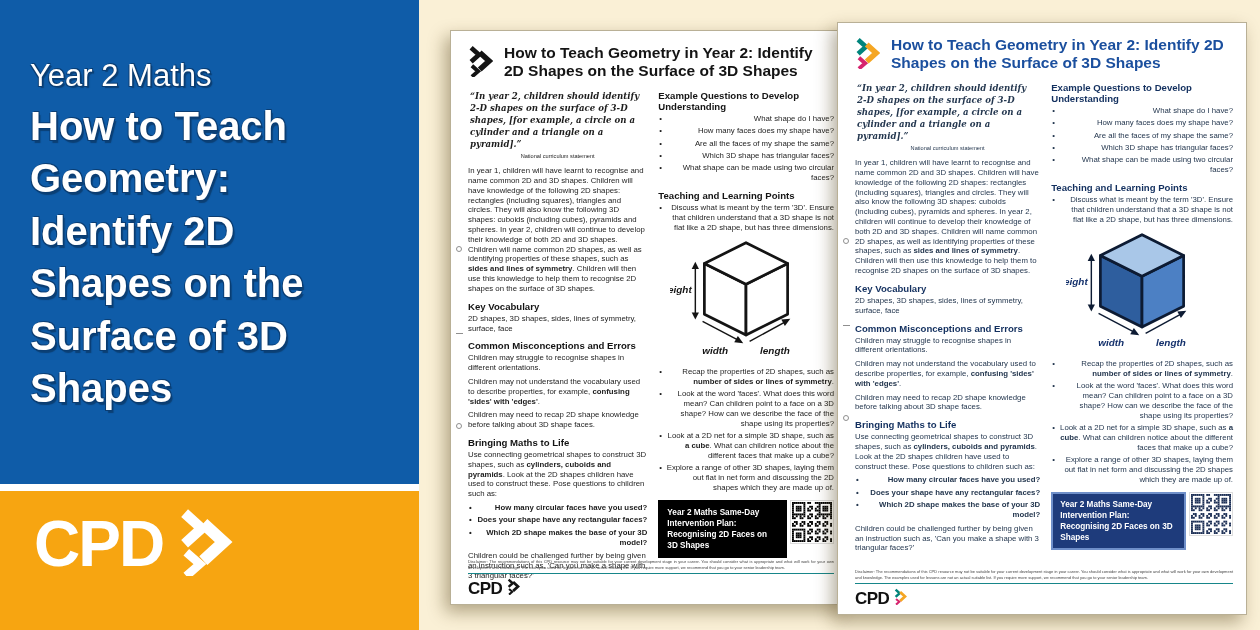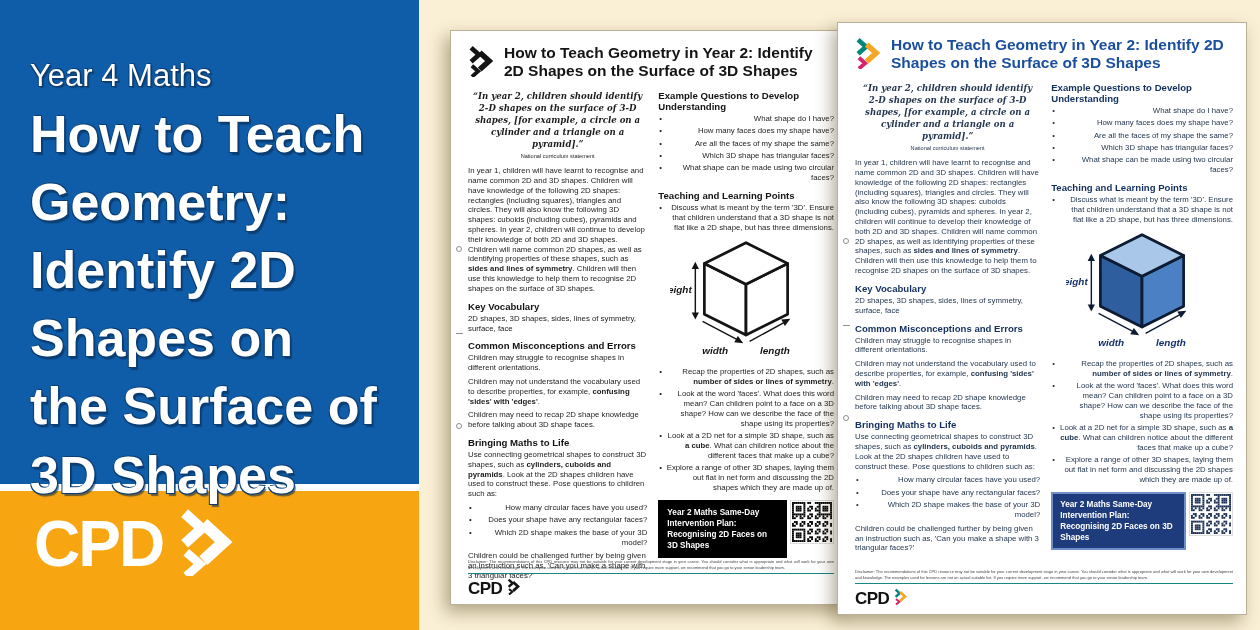--- a/index.html
+++ b/index.html
@@ -13,21 +13,21 @@
   .panel-blue{position:absolute;left:0;top:0;width:419px;height:484px;background:#0f5ca8;}
   .panel-gap{position:absolute;left:0;top:484px;width:419px;height:7px;background:#ffffff;}
   .panel-gold{position:absolute;left:0;top:491px;width:419px;height:139px;background:#f7a511;}
   .eyebrow{
     position:absolute;left:30px;top:58px;width:360px;
     color:#fff;font-size:31px;font-weight:400;
     text-shadow:1px 1px 0 #0b3d72,-1px 1px 0 #0b3d72,1px -1px 0 #0b3d72,2px 2px 1px rgba(8,45,84,.6);
   }
   .promo-title{
     position:absolute;left:30px;top:100px;width:352px;
-    color:#fff;font-size:52px;font-weight:700;line-height:1.31;
+    color:#fff;font-size:40px;font-weight:700;line-height:1.31;
     text-shadow:1px 1px 0 #0b3d72,-1px 1px 0 #0b3d72,1px -1px 0 #0b3d72,2px 3px 1px rgba(8,45,84,.6);
   }
   .gold-logo{position:absolute;left:34px;top:508px;display:flex;align-items:center;gap:14px;}
   .gold-logo .brand-word{color:#fff;font-size:64px;font-weight:700;letter-spacing:-2px;line-height:1;}
 
   
   .page{position:absolute;background:#fff;border:1px solid #b9b096;box-shadow:-5px 7px 16px rgba(70,52,12,.40);}
   #page1{left:450px;top:30px;width:396px;height:573px;z-index:1;}
   #page2{left:837px;top:22px;width:408px;height:591px;z-index:2;}
   .page-inner{position:absolute;inset:0;padding:12px 13px 8px 17px;overflow:hidden;}
@@ -35,33 +35,33 @@
   .doc-header{display:flex;gap:11px;align-items:center;}
   .doc-title{width:346px;font-size:15.5px;font-weight:700;line-height:1.18;color:var(--title);}
   .logo-mark{flex:0 0 auto;margin-top:2px;}
 
   .cols{display:flex;gap:11px;margin-top:9px;}
   .col-left{width:49%;}
   .col-right{flex:1;min-width:0;}
 
   .quote{
     font-family:"DejaVu Serif", serif;font-style:italic;font-weight:700;
-    font-size:8.6px;line-height:1.4;text-align:center;color:var(--body);margin:0 2px;
+    font-size:8.6px;line-height:1.4;text-align:left;color:var(--body);margin:0 2px;
   }
   .quote-source{font-size:5.6px;text-align:center;color:var(--body);margin:3px 0 7px;}
 
   .h{font-size:9.6px;font-weight:700;color:var(--head);margin:7px 0 2px;}
   .h.first{margin-top:0;}
   .page p.body{font-size:7.8px;line-height:1.26;color:var(--body);margin:0 0 4px;}
   .page p.body b{color:var(--body);}
 
   ul.b{list-style:none;margin:1px 0 4px;padding:0;text-align:right;}
   ul.b li{position:relative;padding-left:8px;font-size:7.8px;line-height:1.26;color:var(--body);margin-bottom:2.5px;}
   ul.b li::before{content:"•";position:absolute;left:1px;top:0;color:var(--body);}
-  ul.b.bold li{font-weight:400;}
+  ul.b.bold li{font-weight:700;}
 
   .cube-wrap{width:152px;margin:5px auto 6px;}
   .cube-face{stroke:var(--cube-stroke);stroke-width:3;stroke-linejoin:round;}
   .cube-top{fill:var(--cube-top);} .cube-left{fill:var(--cube-left);} .cube-right{fill:var(--cube-right);}
   .dim-line{stroke:var(--cube-stroke);stroke-width:1.6;fill:none;}
   .dim-head{fill:var(--cube-stroke);}
   .cube-label{font-size:11px;font-weight:700;font-style:italic;fill:var(--label);}
 
   .cta-row{display:flex;gap:3px;align-items:flex-start;margin-top:7px;}
   .cta-box{flex:1;background:var(--cta-bg);border:2px solid var(--cta-border);color:#fff;
@@ -91,21 +91,21 @@
                --chev1:#00847c;--chev2:#f5a623;--chev3:#d6246e;--qr:#1c2f55;
                --cube-top:#a9c7e8;--cube-left:#2e5e9e;--cube-right:#4c80c4;--cube-stroke:#0d1b33;--label:#13306b;}
 </style>
 </head>
 <body>
 
 <div class="panel-blue"></div>
 <div class="panel-gap"></div>
 <div class="panel-gold"></div>
 
-<div class="eyebrow">Year 4 Maths</div>
+<div class="eyebrow">Year 2 Maths</div>
 <div class="promo-title">How to Teach Geometry: Identify 2D Shapes on the Surface of 3D Shapes</div>
 
 <div class="gold-logo">
   <span class="brand-word">CPD</span>
   <span>
     <svg width="56" height="68" viewBox="0 0 32 40">
       <path d="M4 3 L14 12 L4 21" stroke="#fff" stroke-width="6" fill="none"></path>
       <path d="M15 9 L27 20 L15 31" stroke="#fff" stroke-width="7" fill="none"></path>
       <path d="M5 26 L13 33 L5 40" stroke="#fff" stroke-width="5" fill="none"></path>
     </svg>

